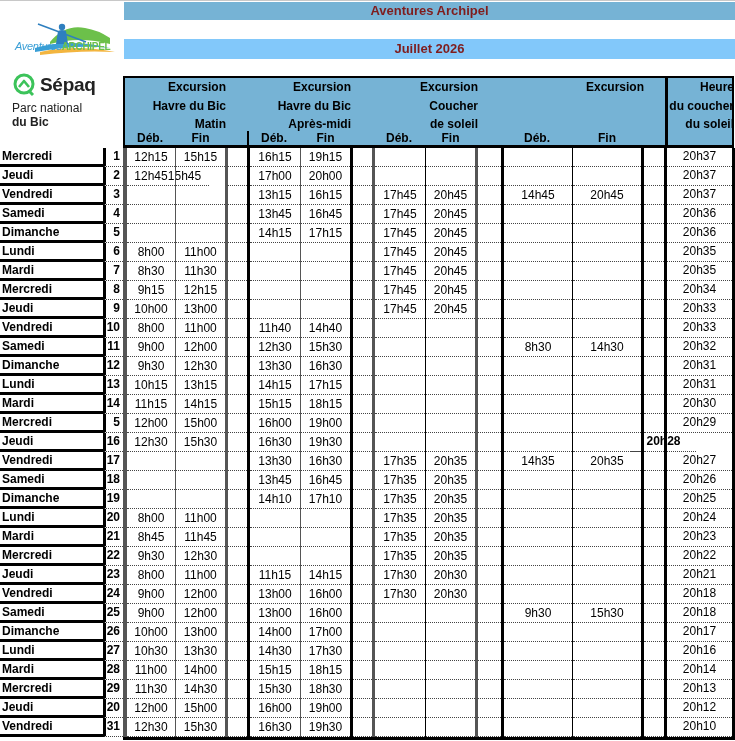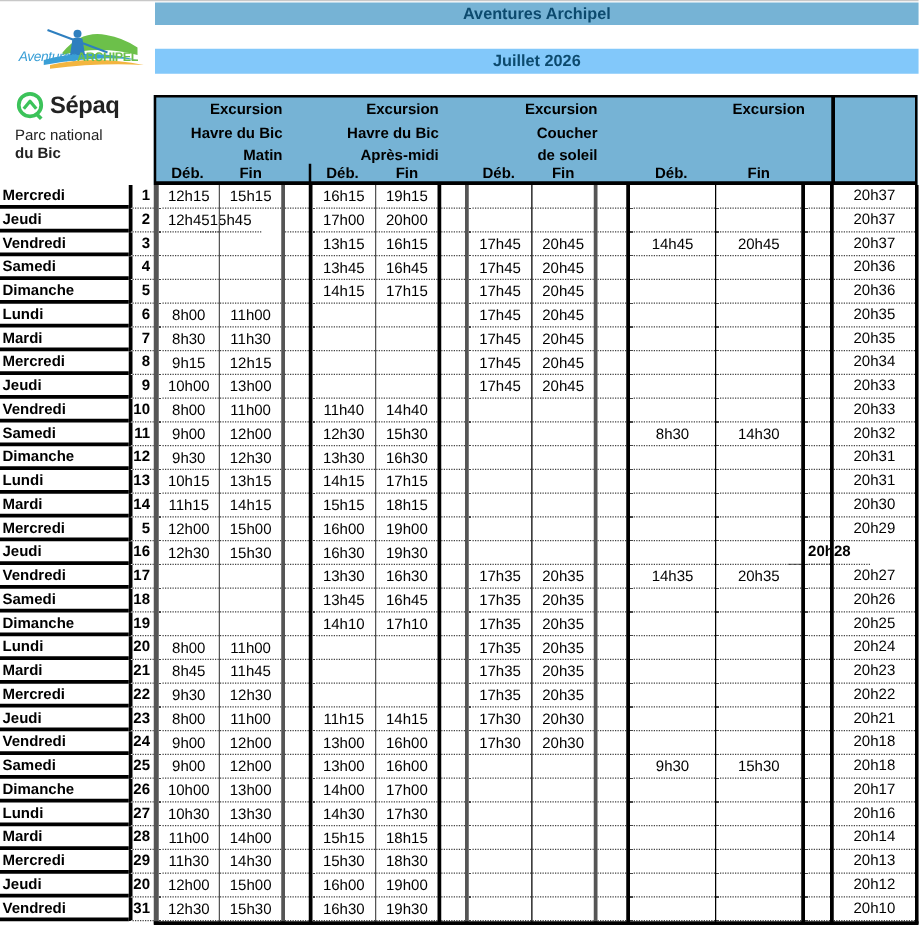--- a/index.html
+++ b/index.html
@@ -1,18 +1,18 @@
 <!DOCTYPE html>
 <html><head>
 <meta charset="utf-8">
 <style>
   * { box-sizing: border-box; margin: 0; padding: 0; }
   body { width: 735px; height: 741px; background: #ffffff; font-family: "Liberation Sans", sans-serif; position: relative; overflow: hidden; color: #000; }
   .topline { position: absolute; left: 0; top: 0; width: 735px; height: 1px; background: #c8c8c8; }
-  .band { position: absolute; left: 124px; width: 611px; font-weight: bold; font-size: 13px; text-align: center; color: #0c4a6e; }
+  .band { position: absolute; left: 124px; width: 611px; font-weight: bold; font-size: 13px; text-align: center; color: #7f1d1d; }
   .band.title { top: 2px; height: 18px; line-height: 18px; background: #76b3d5; }
   .band.month { top: 39px; height: 20px; line-height: 20px; background: #82c8fa; }
 
   .logo-aa { position: absolute; left: 10px; top: 14px; width: 110px; height: 46px; }
   .logo-aa-text { position: absolute; left: 15px; top: 40px; font-size: 11px; color: #3a9fd6; font-style: italic; letter-spacing: -0.3px; white-space: nowrap; }
   .logo-aa-text .arch { color: #6cc04a; font-style: normal; font-weight: bold; font-size: 10px; }
   .sepaq { position: absolute; left: 12px; top: 73px; }
   .sepaq-row { display: flex; align-items: center; gap: 4px; }
   .sepaq-name { font-size: 19px; font-weight: bold; color: #222; letter-spacing: -0.3px; }
   .sepaq-sub1 { font-size: 12px; color: #222; margin-top: 4px; }
@@ -78,20 +78,25 @@
     <div class="line">Après-midi</div>
   </div>
   <div class="hcol" style="left:248px;width:105px;">
     <div class="line">Excursion</div>
     <div class="line">Coucher</div>
     <div class="line">de soleil</div>
   </div>
   <div class="hcol" style="left:379px;width:140px;">
     <div class="line">Excursion</div>
   </div>
+  <div class="hcol" style="left:542px;width:67px;">
+    <div class="line">Heure</div>
+    <div class="line">du coucher</div>
+    <div class="line">du soleil</div>
+  </div>
   <div class="hdiv-full" style="left:540px;"></div>
   <div class="hdiv" style="left:122px;"></div>
 
   <div class="hsub" style="left:0;width:50px;">Déb.</div>
   <div class="hsub" style="left:50px;width:51px;">Fin</div>
   <div class="hsub" style="left:123px;width:52px;">Déb.</div>
   <div class="hsub" style="left:175px;width:51px;">Fin</div>
   <div class="hsub" style="left:248px;width:52px;">Déb.</div>
   <div class="hsub" style="left:300px;width:51px;">Fin</div>
   <div class="hsub" style="left:377px;width:70px;">Déb.</div>

